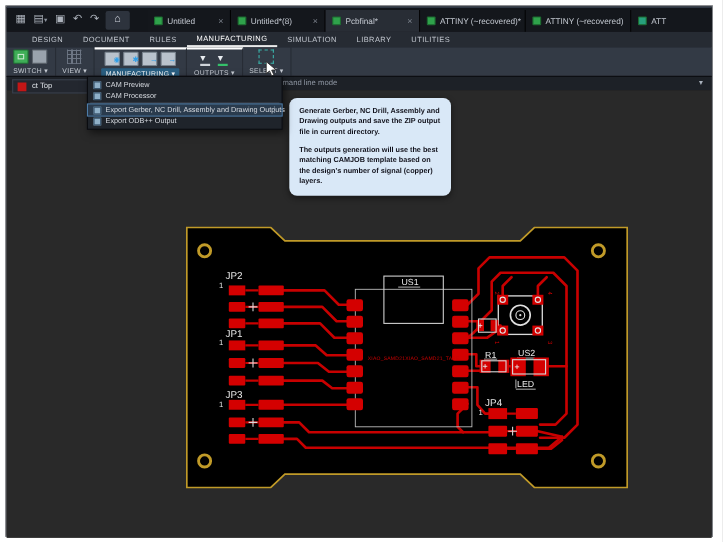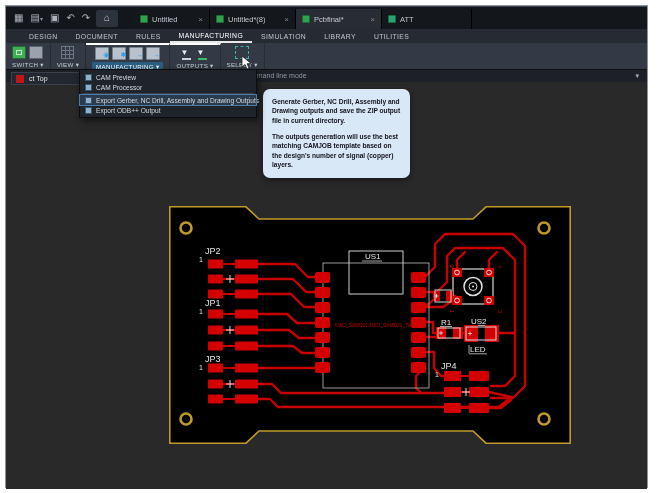--- a/index.html
+++ b/index.html
@@ -114,20 +114,30 @@
         <span class="tab-x">×</span>
       </div>
       <div class="tab" style="width:86px">
         <span class="tab-ic"></span>
         <span>Untitled*(8)</span>
         <span class="tab-x">×</span>
       </div>
       <div class="tab active" style="width:86px">
         <span class="tab-ic"></span>
         <span>Pcbfinal*</span>
+        <span class="tab-x">×</span>
+      </div>
+      <div class="tab" style="width:96px">
+        <span class="tab-ic"></span>
+        <span>ATTINY (~recovered)*</span>
+        <span class="tab-x">×</span>
+      </div>
+      <div class="tab" style="width:96px">
+        <span class="tab-ic"></span>
+        <span>ATTINY (~recovered)</span>
         <span class="tab-x">×</span>
       </div>
       <div class="tab" style="width:90px">
         <span class="tab-ic alt"></span>
         <span>ATT</span>
       </div>
     </div>
   </div>
 
   <div class="menubar">

